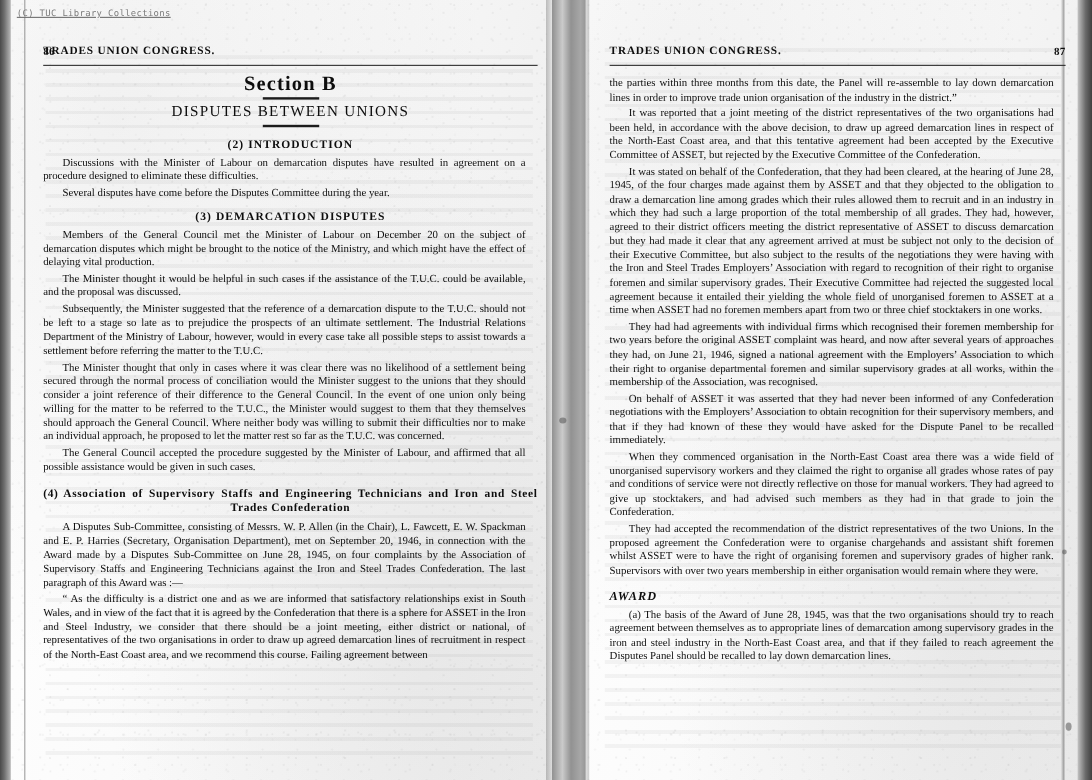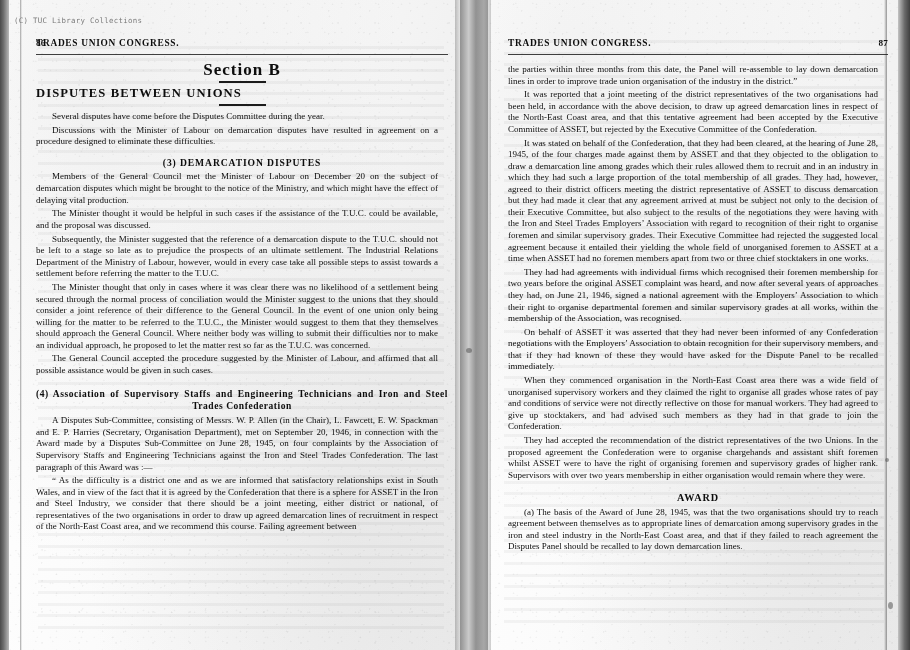--- a/index.html
+++ b/index.html
@@ -116,21 +116,22 @@
 
   
   .h-section {
     text-align: center;
     font-weight: bold;
     font-size: 17px;
     letter-spacing: 1.0px;
     margin: 7px 0 0 0;
   }
   .h-title {
-    font-weight: bold;
+    text-align: center;
+    font-weight: normal;
     font-size: 12.6px;
     letter-spacing: 1.1px;
     margin: 3px 0 0 0;
   }
   .rule-short {
     width: 47px;
     height: 0;
     border-top: 2.4px solid #1c1c1c;
     margin: 5px auto 5px auto;
   }
@@ -148,47 +149,49 @@
     margin: 11px 0 3px 0;
     text-align: justify;
     text-align-last: center;
     line-height: 12.4px;
   }
   .h-numbered .lead {
     float: left;
     margin-right: 4px;
   }
   .h-award {
-    text-align: center;
+    text-align: left;
+    font-style: italic;
     font-weight: bold;
     font-size: 10.2px;
     letter-spacing: 0.9px;
     margin: 11px 0 3px 0;
   }
 
   p.para {
     margin: 0 10px 0 0;
     text-indent: 16px;
   }
   p.para + p.para { margin-top: 2.2px; }
   p.noindent { text-indent: 0; }
   p.quote { text-indent: 16px; }
 
   
   .watermark {
     position: absolute;
     left: 14px;
-    top: 16px;
+    top: 6px;
     font-family: "DejaVu Sans Mono", monospace;
     font-size: 7.4px;
     letter-spacing: 0.3px;
     color: #6e6e6e;
     opacity: 0.92;
     white-space: nowrap;
     text-shadow: 0 0 1px rgba(255,255,255,0.8);
+    text-decoration: underline;
   }
 
   
   .showthrough {
     position: absolute;
     inset: 0;
     pointer-events: none;
     opacity: 0.055;
     background: repeating-linear-gradient(
       180deg,
@@ -236,22 +239,23 @@
       <span class="rh-title">TRADES UNION CONGRESS.</span>
     </div>
     <div class="head-rule"></div>
 
     <div class="h-section">Section B</div>
     <div class="rule-short"></div>
 
     <div class="h-title">DISPUTES BETWEEN UNIONS</div>
     <div class="rule-short"></div>
 
+    <div class="h-num">(2)  INTRODUCTION</div>
+    <p class="para">Discussions with the Minister of Labour on demarcation disputes have resulted in agreement on a procedure designed to eliminate these difficulties.</p>
     <p class="para">Several disputes have come before the Disputes Committee during the year.</p>
-    <p class="para">Discussions with the Minister of Labour on demarcation disputes have resulted in agreement on a procedure designed to eliminate these difficulties.</p>
 
     <div class="h-num">(3)  DEMARCATION DISPUTES</div>
     <p class="para">Members of the General Council met the Minister of Labour on December 20 on the subject of demarcation disputes which might be brought to the notice of the Ministry, and which might have the effect of delaying vital production.</p>
     <p class="para">The Minister thought it would be helpful in such cases if the assistance of the T.U.C. could be available, and the proposal was discussed.</p>
     <p class="para">Subsequently, the Minister suggested that the reference of a demarcation dispute to the T.U.C. should not be left to a stage so late as to prejudice the prospects of an ultimate settlement.  The Industrial Relations Department of the Ministry of Labour, however, would in every case take all possible steps to assist towards a settlement before referring the matter to the T.U.C.</p>
     <p class="para">The Minister thought that only in cases where it was clear there was no likelihood of a settlement being secured through the normal process of conciliation would the Minister suggest to the unions that they should consider a joint reference of their difference to the General Council.  In the event of one union only being willing for the matter to be referred to the T.U.C., the Minister would suggest to them that they themselves should approach the General Council.  Where neither body was willing to submit their difficulties nor to make an individual approach, he proposed to let the matter rest so far as the T.U.C. was concerned.</p>
     <p class="para">The General Council accepted the procedure suggested by the Minister of Labour, and affirmed that all possible assistance would be given in such cases.</p>
 
     <div class="h-numbered">
       <span class="lead">(4)</span>

